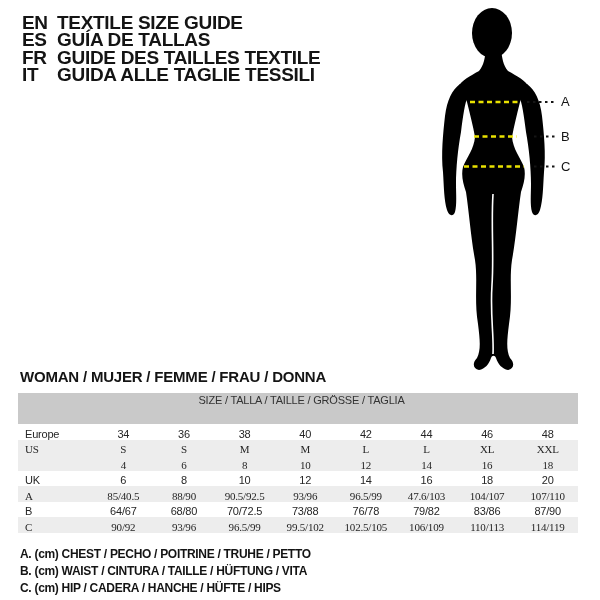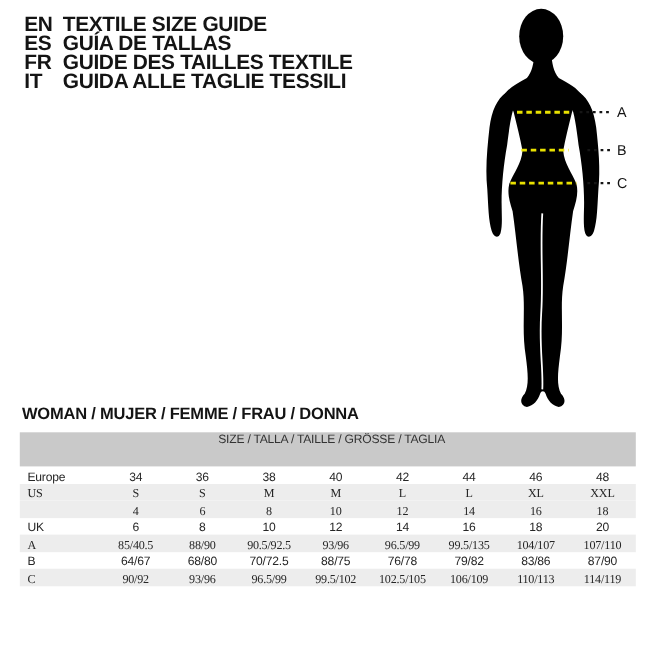--- a/index.html
+++ b/index.html
@@ -204,43 +204,48 @@
           <div class="tcell">18</div>
           <div class="tcell">20</div>
         </div>
         <div class="trow shaded">
           <div class="tcell label">A</div>
           <div class="tcell">85/40.5</div>
           <div class="tcell">88/90</div>
           <div class="tcell">90.5/92.5</div>
           <div class="tcell">93/96</div>
           <div class="tcell">96.5/99</div>
-          <div class="tcell">99.5/135</div>
+          <div class="tcell">47.6/103</div>
           <div class="tcell">104/107</div>
           <div class="tcell">107/110</div>
         </div>
         <div class="trow">
           <div class="tcell label">B</div>
           <div class="tcell">64/67</div>
           <div class="tcell">68/80</div>
           <div class="tcell">70/72.5</div>
-          <div class="tcell">88/75</div>
+          <div class="tcell">73/88</div>
           <div class="tcell">76/78</div>
           <div class="tcell">79/82</div>
           <div class="tcell">83/86</div>
           <div class="tcell">87/90</div>
         </div>
         <div class="trow shaded">
           <div class="tcell label">C</div>
           <div class="tcell">90/92</div>
           <div class="tcell">93/96</div>
           <div class="tcell">96.5/99</div>
           <div class="tcell">99.5/102</div>
           <div class="tcell">102.5/105</div>
           <div class="tcell">106/109</div>
           <div class="tcell">110/113</div>
           <div class="tcell">114/119</div>
         </div>
       </div>
   </div>
 
+  <div class="legend">
+    <div class="legend-line">A. (cm) CHEST / PECHO / POITRINE / TRUHE / PETTO</div>
+    <div class="legend-line">B. (cm) WAIST / CINTURA / TAILLE / HÜFTUNG / VITA</div>
+    <div class="legend-line">C. (cm) HIP / CADERA / HANCHE / HÜFTE / HIPS</div>
+  </div>
 
 </div>
 
 </body></html>

